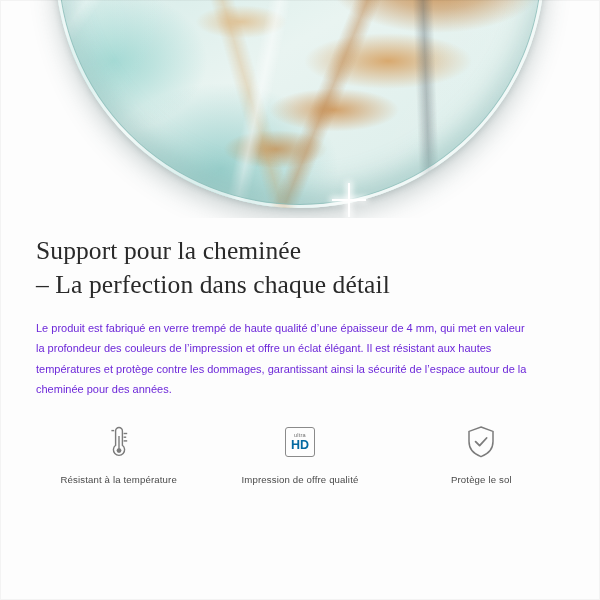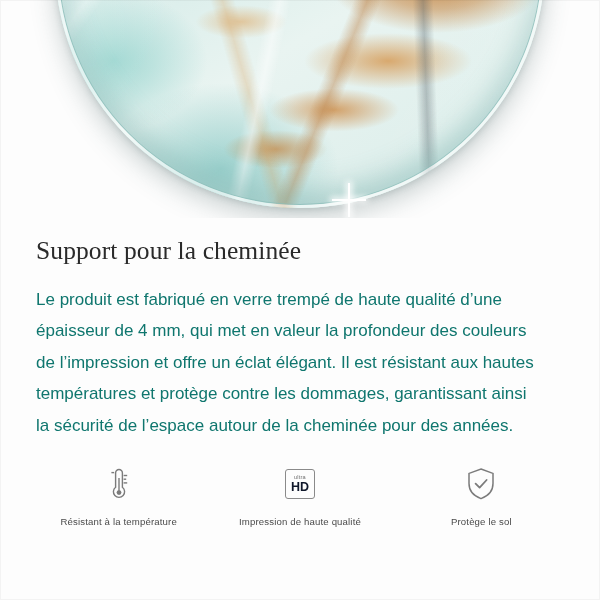--- a/index.html
+++ b/index.html
@@ -150,23 +150,23 @@
     line-height: 1.33;
     color: #2a2a2a;
     font-weight: 400;
     letter-spacing: 0.1px;
   }
   .headline .line2 { display: block; }
 
   .body-copy {
     margin: 16px 36px 0 36px;
     width: 500px;
-    font-size: 17px;
+    font-size: 11px;
     line-height: 1.85;
-    color: #0f766e;
+    color: #6d28d9;
   }
 
   
   .features {
     margin: 20px 28px 0 28px;
     display: grid;
     grid-template-columns: repeat(3, 1fr);
     row-gap: 16px;
   }
 
@@ -206,21 +206,21 @@
     line-height: 1;
   }
   .hd-badge .hd-small {
     font-size: 5.6px;
     letter-spacing: 0.2px;
     color: #6f6f6f;
   }
   .hd-badge .hd-big {
     font-size: 12.5px;
     font-weight: 700;
-    color: #0f172a;
+    color: #0369a1;
     margin-top: 1px;
   }
 
   
   .page-edge {
     position: absolute;
     inset: 0;
     pointer-events: none;
     box-shadow: inset 0 0 0 1px rgba(0,0,0,0.04);
   }
@@ -237,20 +237,21 @@
       <div class="sheen"></div>
       <div class="rim"></div>
     </div>
     <div class="sparkle"></div>
   </div>
 
   <div class="content">
 
     <h1 class="headline">
       <span>Support pour la cheminée</span>
+      <span class="line2">– La perfection dans chaque détail</span>
     </h1>
 
     <p class="body-copy">Le produit est fabriqué en verre trempé de haute qualité d’une épaisseur de 4 mm, qui met en valeur la profondeur des couleurs de l’impression et offre un éclat élégant. Il est résistant aux hautes températures et protège contre les dommages, garantissant ainsi la sécurité de l’espace autour de la cheminée pour des années.</p>
 
     <div class="features">
 
       <div class="feature">
         <div class="glyph">
           <svg width="28" height="40" viewBox="0 0 28 40" fill="none" stroke="#7b7b7b" stroke-width="1.4">
             <path d="M14 5.5 a3.4 3.4 0 0 1 3.4 3.4 v14.4 a5.6 5.6 0 1 1 -6.8 0 V8.9 A3.4 3.4 0 0 1 14 5.5 z"></path>
@@ -265,21 +266,21 @@
         <div class="caption">Résistant à la température</div>
       </div>
 
       <div class="feature">
         <div class="glyph">
           <div class="hd-badge">
             <span class="hd-small">ultra</span>
             <span class="hd-big">HD</span>
           </div>
         </div>
-        <div class="caption">Impression de haute qualité</div>
+        <div class="caption">Impression de offre qualité</div>
       </div>
 
       <div class="feature">
         <div class="glyph">
           <svg width="32" height="38" viewBox="0 0 32 38" fill="none" stroke="#7b7b7b" stroke-width="1.5">
             <path d="M16 4 L28 8.4 v10.2 c0 7.4 -5.1 12.6 -12 15 -6.9 -2.4 -12 -7.6 -12 -15 V8.4 z"></path>
             <path d="M10.6 18.6 l4 4 7 -7.6" stroke-width="1.8" stroke-linecap="round" stroke-linejoin="round"></path>
           </svg>
         </div>
         <div class="caption">Protège le sol</div>

